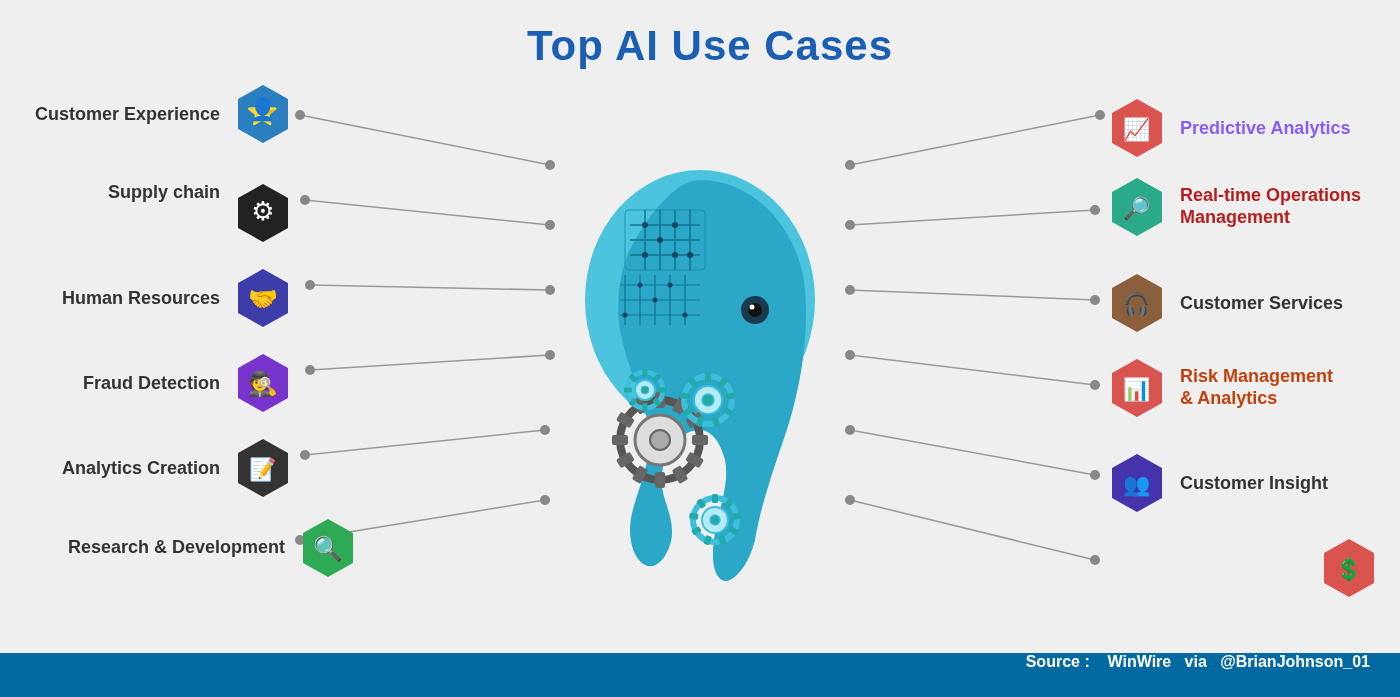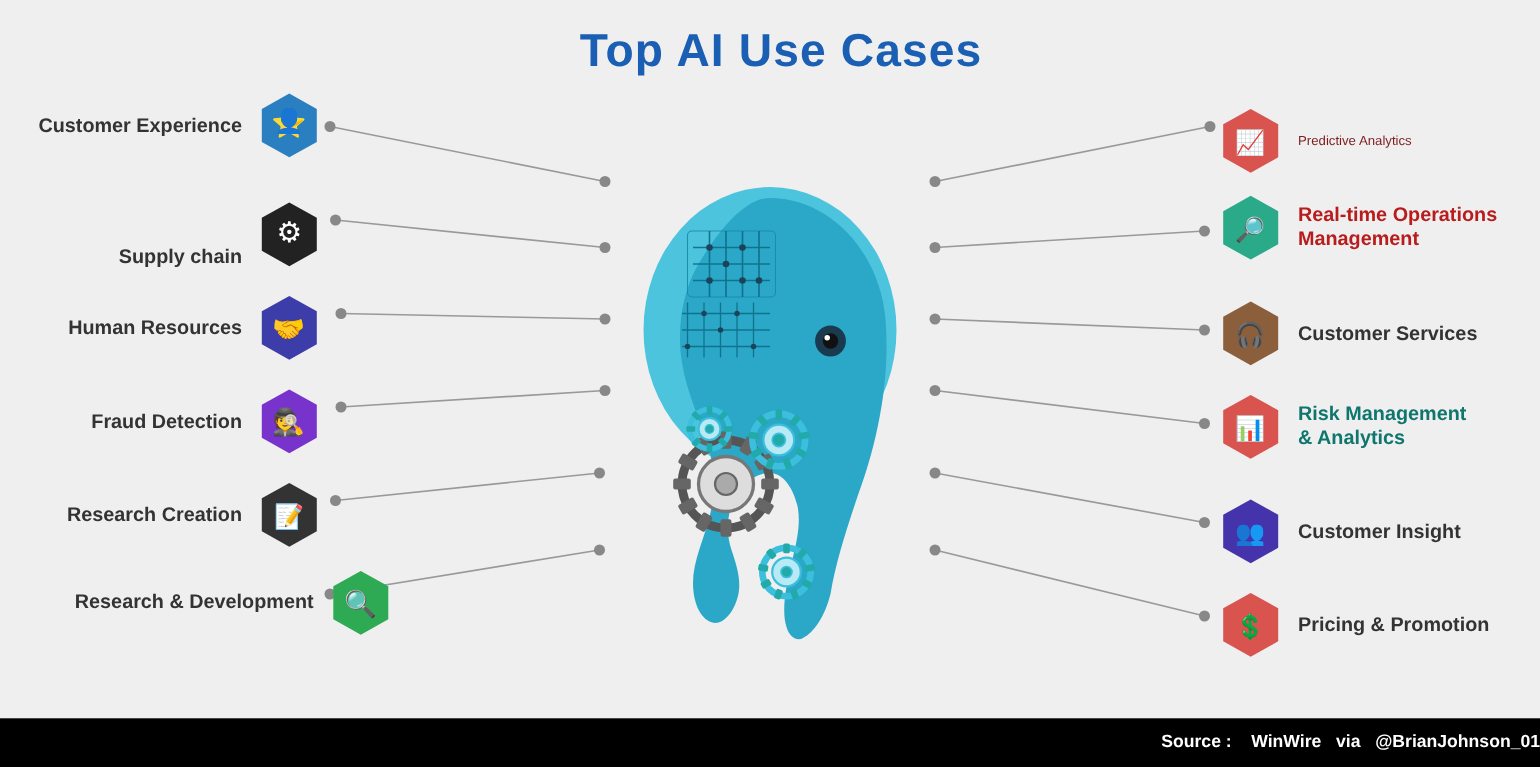--- a/index.html
+++ b/index.html
@@ -62,24 +62,25 @@
       pointer-events: none;
     }
 
     
     .footer {
       position: absolute;
       bottom: 0;
       left: 0;
       width: 100%;
       height: 44px;
-      background: #000000;
+      background: #0369a1;
       display: flex;
-      align-items: center;
+      align-items: flex-start;
       justify-content: flex-end;
+      padding-right: 30px;
     }
 
     .footer-text {
       color: #cde3ff;
       font-size: 16px;
     }
 
     .footer-text span {
       color: white;
       font-weight: 700;
@@ -255,21 +256,21 @@
 
   <div style="position:absolute; left:20px; top:83px; display:flex; align-items:center; gap:12px;">
     <span style="font-size:18px; font-weight:800; color:#333; text-align:right; min-width:200px; display:block; text-align:right;">Customer Experience</span>
     <svg width="62" height="62" viewBox="0 0 62 62">
       <polygon points="31,2 56,16 56,46 31,60 6,46 6,16" fill="#2a7fc1"></polygon>
       <text x="31" y="38" text-anchor="middle" font-size="26" fill="white">⭐</text>
       <text x="31" y="34" text-anchor="middle" font-size="22" fill="white">👤</text>
     </svg>
   </div>
 
-  <div style="position:absolute; left:20px; top:182px; display:flex; align-items:flex-end; gap:12px;">
+  <div style="position:absolute; left:20px; top:182px; display:flex; align-items:flex-start; gap:12px;">
     <span style="font-size:18px; font-weight:800; color:#333; text-align:right; min-width:200px; display:block; text-align:right;">Supply chain</span>
     <svg width="62" height="62" viewBox="0 0 62 62">
       <polygon points="31,2 56,16 56,46 31,60 6,46 6,16" fill="#222"></polygon>
       <text x="31" y="38" text-anchor="middle" font-size="26" fill="white">⚙</text>
     </svg>
   </div>
 
   <div style="position:absolute; left:20px; top:352px; display:flex; align-items:center; gap:12px;">
     <span style="font-size:18px; font-weight:800; color:#333; text-align:right; min-width:200px; display:block; text-align:right;">Fraud Detection</span>
     <svg width="62" height="62" viewBox="0 0 62 62">
@@ -280,21 +281,21 @@
 
   <div style="position:absolute; left:20px; top:267px; display:flex; align-items:center; gap:12px;">
     <span style="font-size:18px; font-weight:800; color:#333; text-align:right; min-width:200px; display:block; text-align:right;">Human Resources</span>
     <svg width="62" height="62" viewBox="0 0 62 62">
       <polygon points="31,2 56,16 56,46 31,60 6,46 6,16" fill="#3d3daa"></polygon>
       <text x="31" y="40" text-anchor="middle" font-size="24" fill="white">🤝</text>
     </svg>
   </div>
 
   <div style="position:absolute; left:20px; top:437px; display:flex; align-items:center; gap:12px;">
-    <span style="font-size:18px; font-weight:800; color:#333; text-align:right; min-width:200px; display:block; text-align:right;">Research Creation</span>
+    <span style="font-size:18px; font-weight:800; color:#333; text-align:right; min-width:200px; display:block; text-align:right;">Analytics Creation</span>
     <svg width="62" height="62" viewBox="0 0 62 62">
       <polygon points="31,2 56,16 56,46 31,60 6,46 6,16" fill="#333"></polygon>
       <text x="31" y="40" text-anchor="middle" font-size="22" fill="white">📝</text>
     </svg>
   </div>
 
   <div style="position:absolute; left:20px; top:517px; display:flex; align-items:center; gap:12px;">
     <div style="font-size:18px; font-weight:800; color:#333; text-align:right; min-width:200px; display:block; line-height:1.2;margin-left:48px;">
       <span>Research &amp;
 Development</span>
@@ -303,21 +304,21 @@
       <polygon points="31,2 56,16 56,46 31,60 6,46 6,16" fill="#2eaa55"></polygon>
       <text x="31" y="40" text-anchor="middle" font-size="24" fill="white">🔍</text>
     </svg>
   </div>
 
   <div style="position:absolute; right:20px; top:97px; display:flex; align-items:center; gap:12px;">
     <svg width="62" height="62" viewBox="0 0 62 62">
       <polygon points="31,2 56,16 56,46 31,60 6,46 6,16" fill="#d9534f"></polygon>
       <text x="31" y="40" text-anchor="middle" font-size="22" fill="white">📈</text>
     </svg>
-    <span style="font-size:12px; font-weight:400; color:#7f1d1d; min-width:200px; display:block;">Predictive Analytics</span>
+    <span style="font-size:18px; font-weight:700; color:#8b5cf6; min-width:200px; display:block;">Predictive Analytics</span>
   </div>
 
   <div style="position:absolute; right:20px; top:176px; display:flex; align-items:center; gap:12px;">
     <svg width="62" height="62" viewBox="0 0 62 62">
       <polygon points="31,2 56,16 56,46 31,60 6,46 6,16" fill="#2aaa88"></polygon>
       <text x="31" y="40" text-anchor="middle" font-size="22" fill="white">🔎</text>
     </svg>
     <div style="font-size:18px; font-weight:800; color:#b91c1c; min-width:200px; display:block; line-height:1.2;">
       Real-time Operations<br>Management
     </div>
@@ -329,39 +330,38 @@
       <text x="31" y="40" text-anchor="middle" font-size="22" fill="white">🎧</text>
     </svg>
     <span style="font-size:18px; font-weight:800; color:#333; min-width:200px; display:block;">Customer Services</span>
   </div>
 
   <div style="position:absolute; right:20px; top:357px; display:flex; align-items:center; gap:12px;">
     <svg width="62" height="62" viewBox="0 0 62 62">
       <polygon points="31,2 56,16 56,46 31,60 6,46 6,16" fill="#d9534f"></polygon>
       <text x="31" y="40" text-anchor="middle" font-size="22" fill="white">📊</text>
     </svg>
-    <div style="font-size:18px; font-weight:800; color:#0f766e; min-width:200px; display:block; line-height:1.2;">
+    <div style="font-size:18px; font-weight:800; color:#c2410c; min-width:200px; display:block; line-height:1.2;">
       Risk Management<br>&amp; Analytics
     </div>
   </div>
 
   <div style="position:absolute; right:20px; top:452px; display:flex; align-items:center; gap:12px;">
     <svg width="62" height="62" viewBox="0 0 62 62">
       <polygon points="31,2 56,16 56,46 31,60 6,46 6,16" fill="#4433aa"></polygon>
       <text x="31" y="40" text-anchor="middle" font-size="22" fill="white">👥</text>
     </svg>
     <span style="font-size:18px; font-weight:800; color:#333; min-width:200px; display:block;">Customer Insight</span>
   </div>
 
   <div style="position:absolute; right:20px; top:537px; display:flex; align-items:center; gap:12px;">
     <svg width="62" height="62" viewBox="0 0 62 62">
       <polygon points="31,2 56,16 56,46 31,60 6,46 6,16" fill="#d9534f"></polygon>
       <text x="31" y="40" text-anchor="middle" font-size="22" fill="white">💲</text>
     </svg>
-    <span style="font-size:18px; font-weight:800; color:#333; min-width:200px; display:block;">Pricing &amp; Promotion</span>
   </div>
 
   <div class="footer">
     <div class="footer-text">
       <span>Source :</span>
       &nbsp;&nbsp;
       <span style="color:white;font-weight:700;">WinWire</span>
       &nbsp;
       <span>via</span>
       &nbsp;

